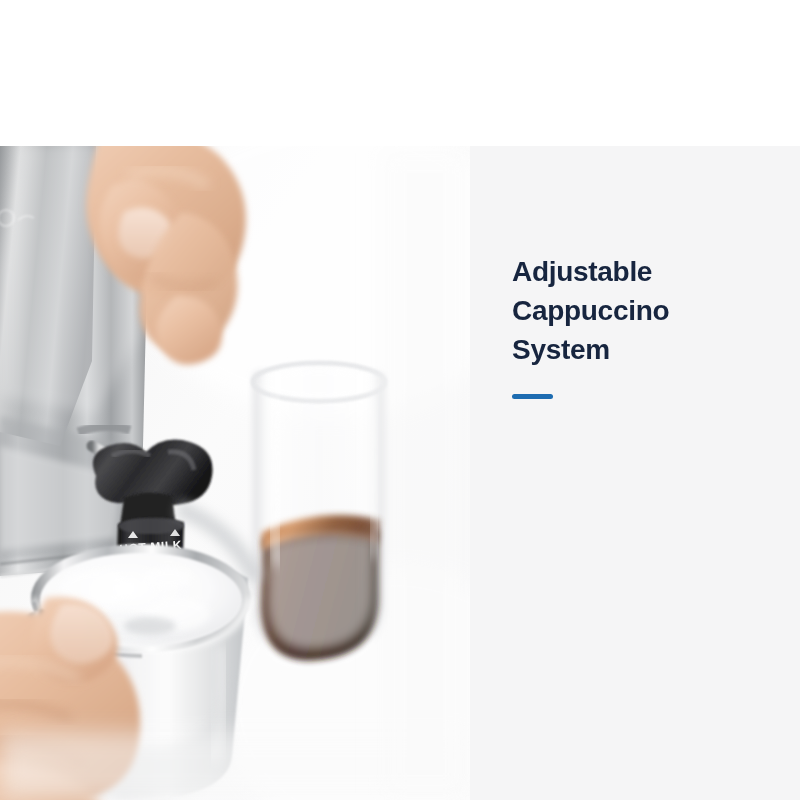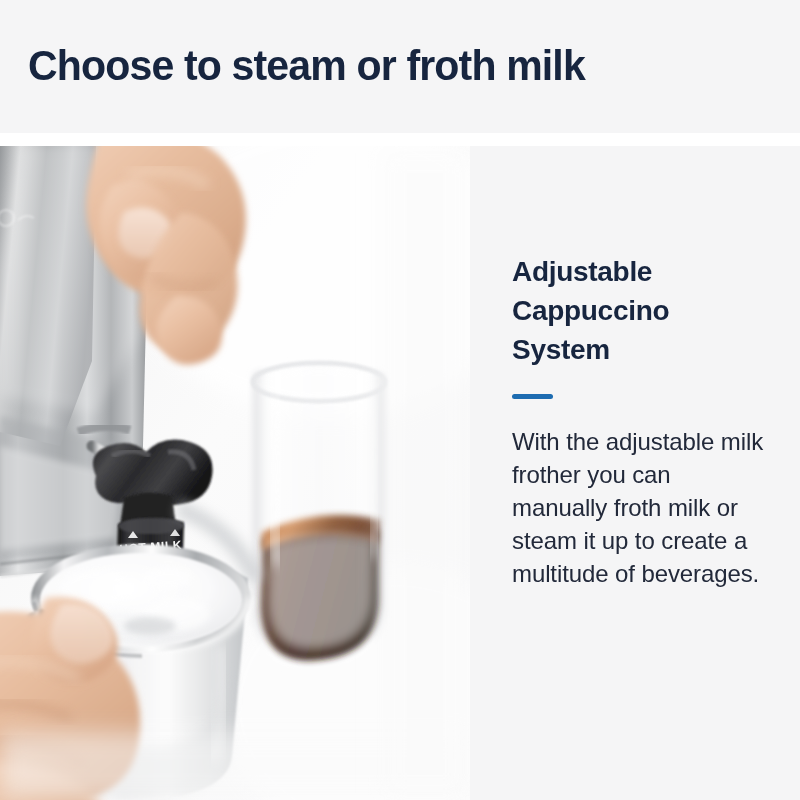--- a/index.html
+++ b/index.html
@@ -101,23 +101,20 @@
     color: #22293a;
     letter-spacing: -0.1px;
     font-family: "Liberation Sans", sans-serif;
   }
 </style>
 </head>
 <body>
 
 <div id="page">
 
-  <div class="header-band">
-    <div class="header-title">Choose to steam or froth milk</div>
-  </div>
   <div class="header-gap"></div>
 
   <div class="content-band">
 
     <div class="photo">
       <svg width="470" height="654" viewBox="0 0 470 654" xmlns="http://www.w3.org/2000/svg">
         <defs>
           <linearGradient id="bgGrad" x1="0" y1="0" x2="1" y2="1">
             <stop offset="0%" stop-color="#f2f2f3"></stop>
             <stop offset="45%" stop-color="#fbfbfb"></stop>
@@ -376,17 +373,16 @@
         </g>
 
         <rect x="0" y="586" width="470" height="68" fill="#fbfbfb" opacity="0.55" filter="url(#blurStrong)"></rect>
         <rect x="380" y="0" width="90" height="654" fill="#fafafa" opacity="0.5" filter="url(#blurStrong)"></rect>
       </svg>
     </div>
 
     <div class="text-col">
       <h2 class="feature-title">Adjustable Cappuccino System</h2>
       <div class="rule" style="background: rgb(29, 108, 177);"></div>
-      <p class="feature-body">With the adjustable milk frother you can manually froth milk or steam it up to create a multitude of beverages.</p>
     </div>
 
   </div>
 </div>
 
 </body></html>

